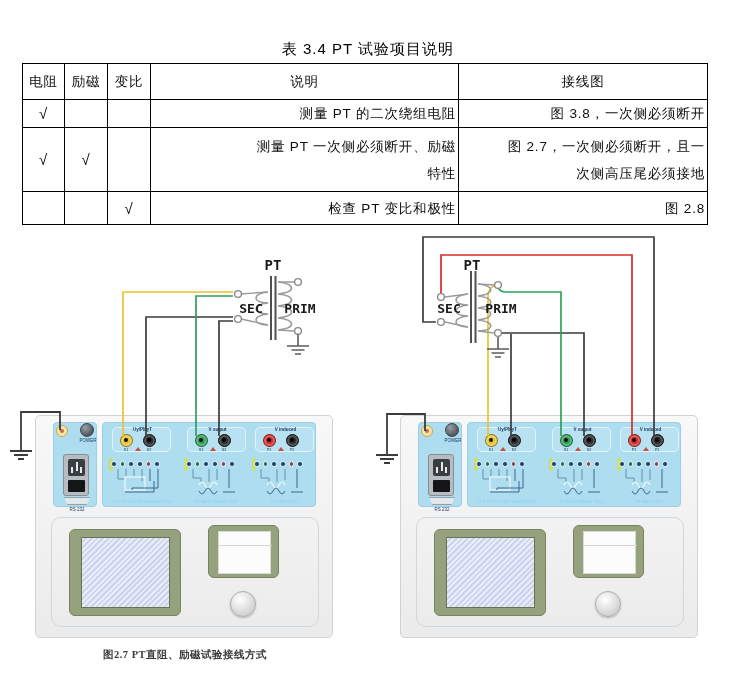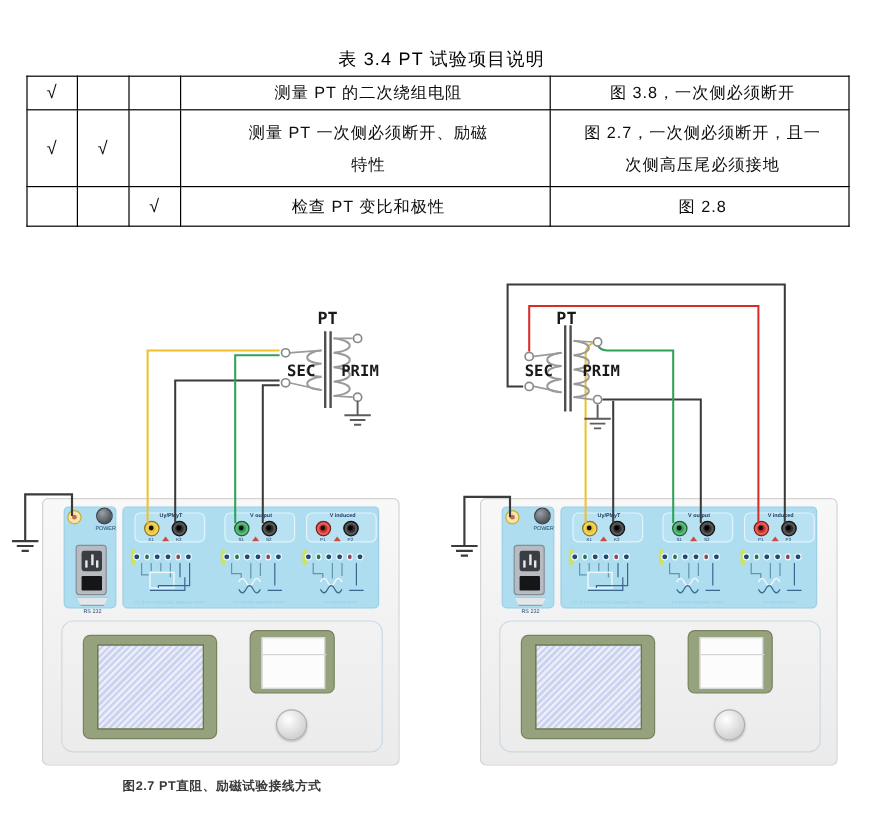--- a/index.html
+++ b/index.html
@@ -6,32 +6,32 @@
   #page{position:relative;width:736px;height:678px;background:#ffffff;overflow:hidden;
         font-family:"Liberation Sans",sans-serif;}
   
   #doc-title{position:absolute;left:0;top:40px;width:736px;text-align:center;
              font-size:15px;letter-spacing:1px;color:#000;}
   #pt-table{position:absolute;left:22px;top:63px;border-collapse:collapse;
             table-layout:fixed;width:685px;font-size:13.5px;color:#0d0d0d;letter-spacing:.8px;}
   #pt-table td,#pt-table th{border:1.5px solid #000;padding:0;vertical-align:middle;
             font-weight:normal;white-space:pre-line;line-height:27px;overflow:hidden;}
   #pt-table .c{text-align:center;}
-  #pt-table .l{text-align:center;padding-left:7px;padding-right:2px;}
+  #pt-table .l{text-align:right;padding-left:7px;padding-right:2px;}
   #pt-table .chk{font-size:15px;}
   
   .device{position:absolute;width:296px;height:221px;background:linear-gradient(#f8f8f8,#ebebeb);
           border:1px solid #d2d2d2;border-radius:5px;z-index:1;}
   .device div{position:absolute;box-sizing:border-box;}
   .bluepanel{background:#aeddef;border-radius:4px;border:1px solid #9ccfe5;}
   .tinytxt{font-size:4.5px;line-height:5px;color:#1b3c66;text-align:center;white-space:nowrap;}
   .fainttxt{font-size:3.8px;line-height:5px;color:#8ed0ec;text-align:center;white-space:nowrap;}
   
   .fig-caption{position:absolute;top:648px;width:300px;text-align:center;
-     font-family:Liberation Sans, sans-serif;font-weight:bold;font-size:10.5px;
+     font-family:Liberation Serif, serif;font-weight:bold;font-size:10.5px;
      color:#3a3a3a;letter-spacing:.5px;z-index:2;}
   
   #wires{position:absolute;left:0;top:0;z-index:5;pointer-events:none;}
   #wires text{font-family:"DejaVu Sans Mono","Liberation Mono",monospace;font-weight:bold;fill:#1a1a1a;}
 </style>
 </head>
 <body>
 
 <div id="page">
 
@@ -39,20 +39,27 @@
 
   <table id="pt-table">
     <colgroup>
       <col style="width:42px">
         <col style="width:43px">
         <col style="width:43px">
       <col style="width:308px">
         <col style="width:249px">
     </colgroup>
     <tbody>
+        <tr style="height:36px">
+      <th class="c">电阻</th>
+      <th class="c">励磁</th>
+      <th class="c">变比</th>
+      <th class="c">说明</th>
+      <th class="c">接线图</th>
+    </tr>
     <tr style="height:28px">
       <td class="c chk">√</td>
       <td class="c chk"></td>
       <td class="c chk"></td>
       <td class="l">测量 PT 的二次绕组电阻</td>
       <td class="l">图 3.8，一次侧必须断开</td>
     </tr>
     <tr style="height:64px">
       <td class="c chk">√</td>
       <td class="c chk">√</td>

